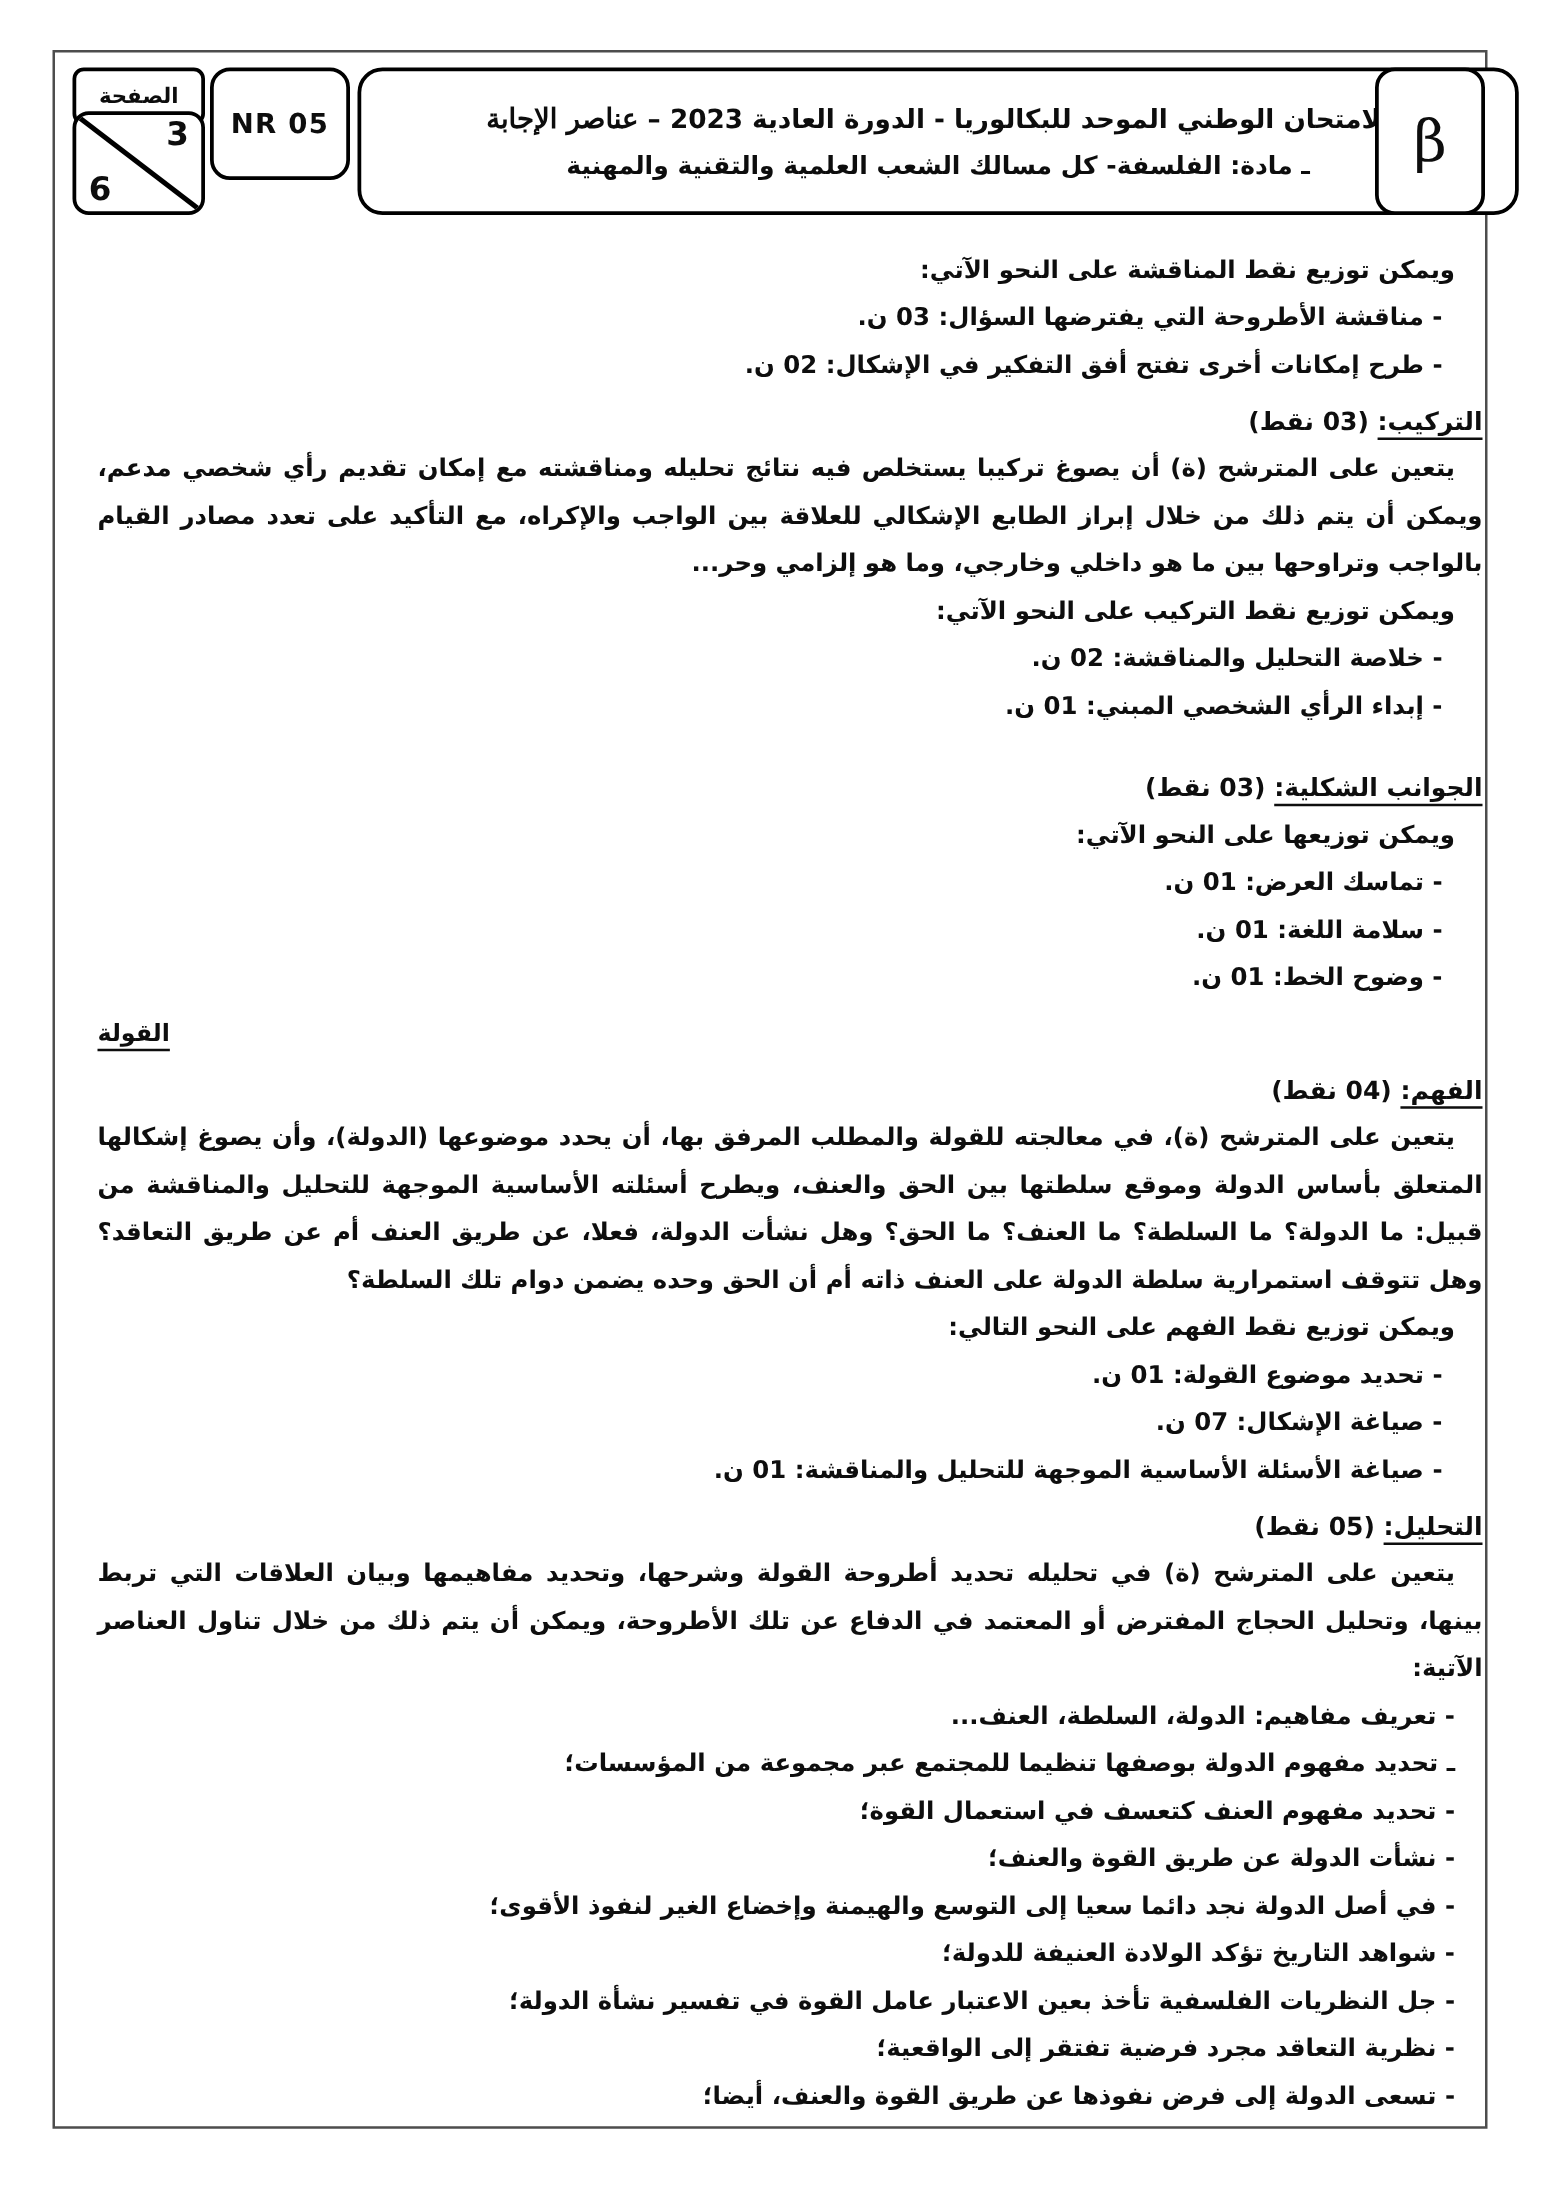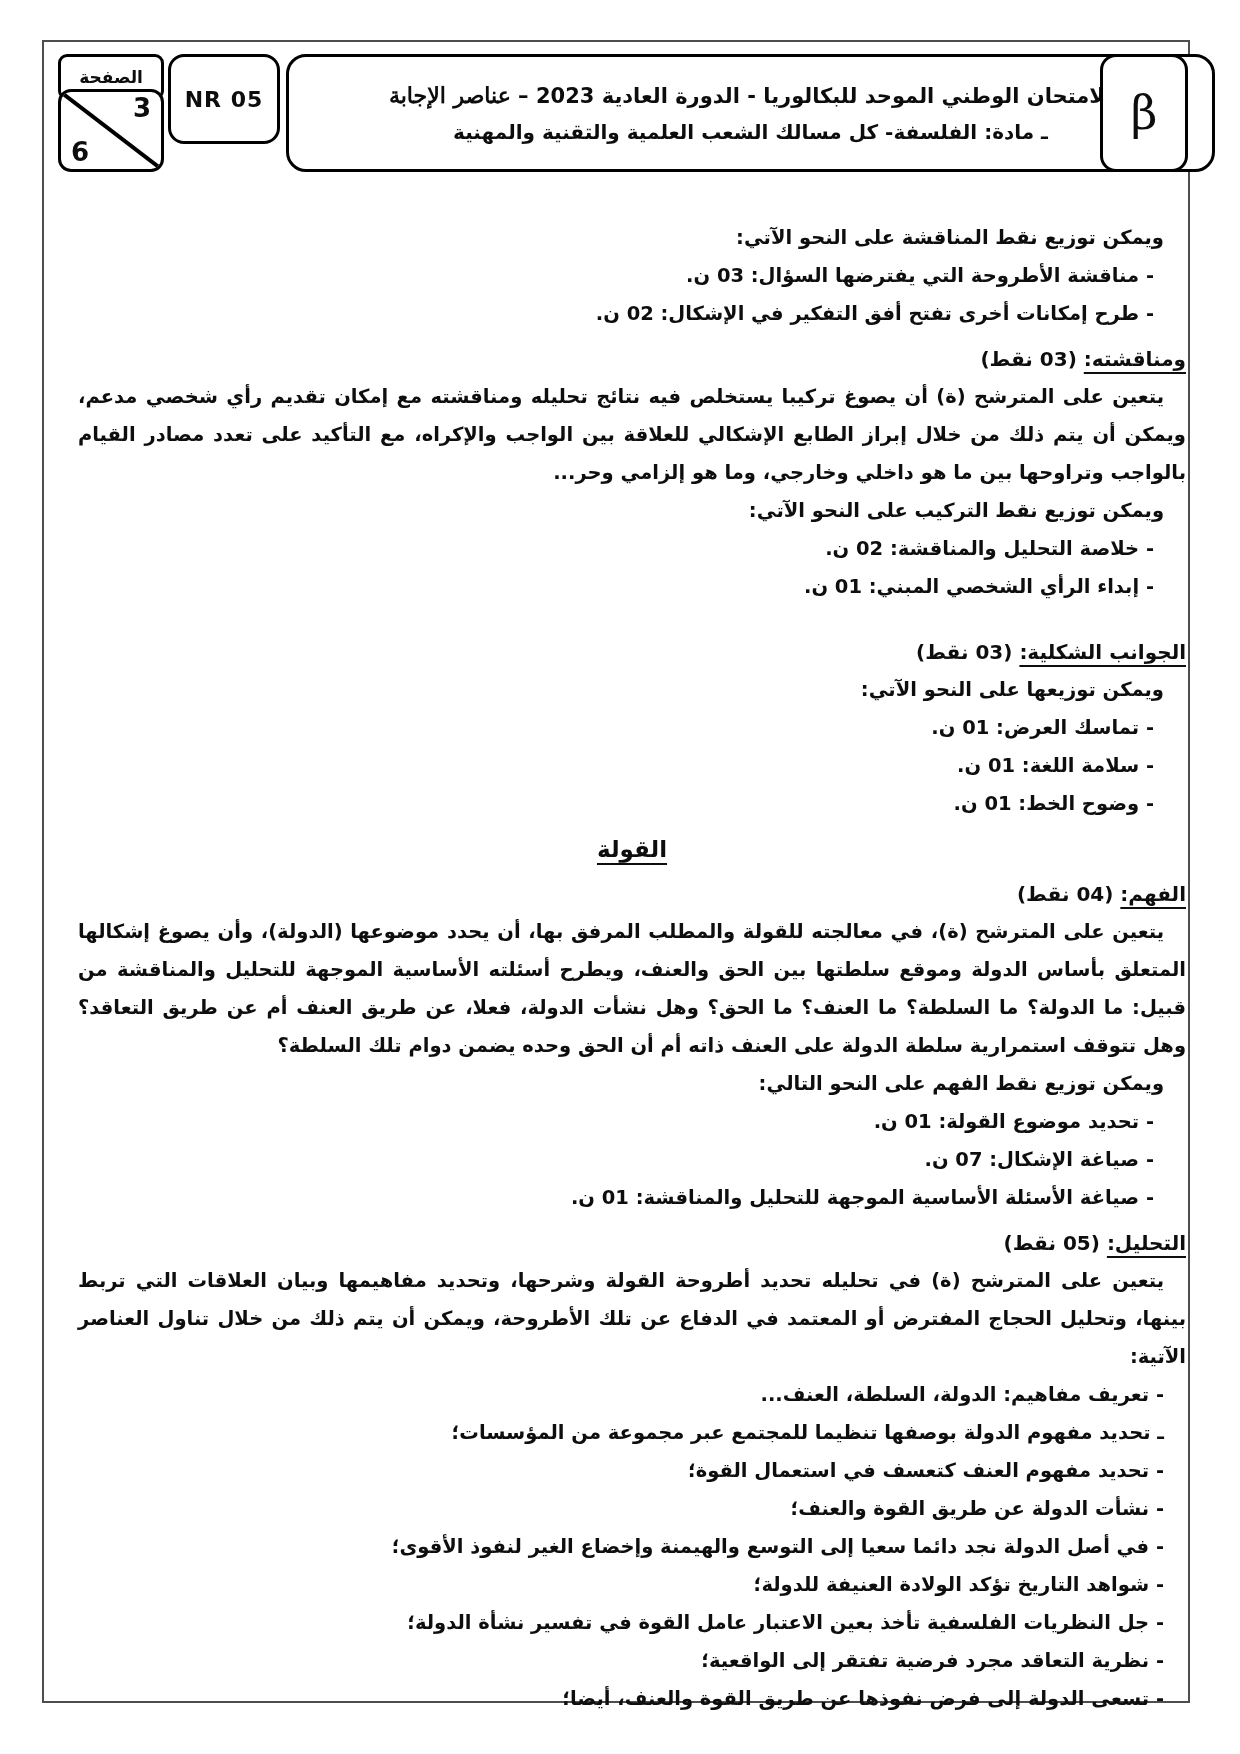--- a/index.html
+++ b/index.html
@@ -47,31 +47,30 @@
     left:1100px; top:54px; width:88px; height:118px; border-radius:16px;
     display:flex; align-items:center; justify-content:center;
     font-family:"DejaVu Serif", serif; font-size:46px; font-weight:normal;
   }
   
   .content {
     position:absolute; top:197px; right:54px; left:78px;
     direction:rtl; text-align:right;
     font-weight:bold; font-size:19.5px; line-height:38px;
     color:#0e0e0e;
-    margin-top:22px;
   }
   .blk { }
   .line.indent1 { padding-right:22px; }
   .line.indent2 { padding-right:32px; }
   .para { text-align:justify; text-indent:22px; }
   .heading { font-size:20px; }
   .heading .u, .center-heading .u {
     text-decoration:underline; text-decoration-thickness:2px; text-underline-offset:6px;
   }
-  .center-heading { text-align:center; font-size:23px; }
+  .center-heading { text-align:left; font-size:19px; }
   .gap-sm { margin-top:7px; }
   .gap-lg { margin-top:27px; }
 </style>
 </head>
 <body>
 
 <div class="page-border"></div>
 
 <div class="pagebox">
   <div class="pagebox-label">الصفحة</div>
@@ -93,21 +92,21 @@
   </div>
   <div class="title-l2">ـ مادة: الفلسفة- كل مسالك الشعب العلمية والتقنية والمهنية</div>
 </div>
 
 <div class="hdr-box betabox">β</div>
 
 <div class="content">
     <div class="blk line indent1">ويمكن توزيع نقط المناقشة على النحو الآتي:</div>
     <div class="blk line indent2">- مناقشة الأطروحة التي يفترضها السؤال: 03 ن.</div>
     <div class="blk line indent2">- طرح إمكانات أخرى تفتح أفق التفكير في الإشكال: 02 ن.</div>
-    <div class="blk heading gap-sm"><span class="u">ومناقشته:</span><span> (03 نقط)</span></div>
+    <div class="blk heading gap-sm"><span class="u">التركيب:</span><span> (03 نقط)</span></div>
     <div class="blk para">يتعين على المترشح (ة) أن يصوغ تركيبا يستخلص فيه نتائج تحليله ومناقشته مع إمكان تقديم رأي شخصي مدعم، ويمكن أن يتم ذلك من خلال إبراز الطابع الإشكالي للعلاقة بين الواجب والإكراه، مع التأكيد على تعدد مصادر القيام بالواجب وتراوحها بين ما هو داخلي وخارجي، وما هو إلزامي وحر...</div>
     <div class="blk line indent1">ويمكن توزيع نقط التركيب على النحو الآتي:</div>
     <div class="blk line indent2">- خلاصة التحليل والمناقشة: 02 ن.</div>
     <div class="blk line indent2">- إبداء الرأي الشخصي المبني: 01 ن.</div>
     <div class="blk heading gap-lg"><span class="u">الجوانب الشكلية:</span><span> (03 نقط)</span></div>
     <div class="blk line indent1">ويمكن توزيعها على النحو الآتي:</div>
     <div class="blk line indent2">- تماسك العرض: 01 ن.</div>
     <div class="blk line indent2">- سلامة اللغة: 01 ن.</div>
     <div class="blk line indent2">- وضوح الخط: 01 ن.</div>
     <div class="blk center-heading gap-sm"><span class="u">القولة</span></div>

